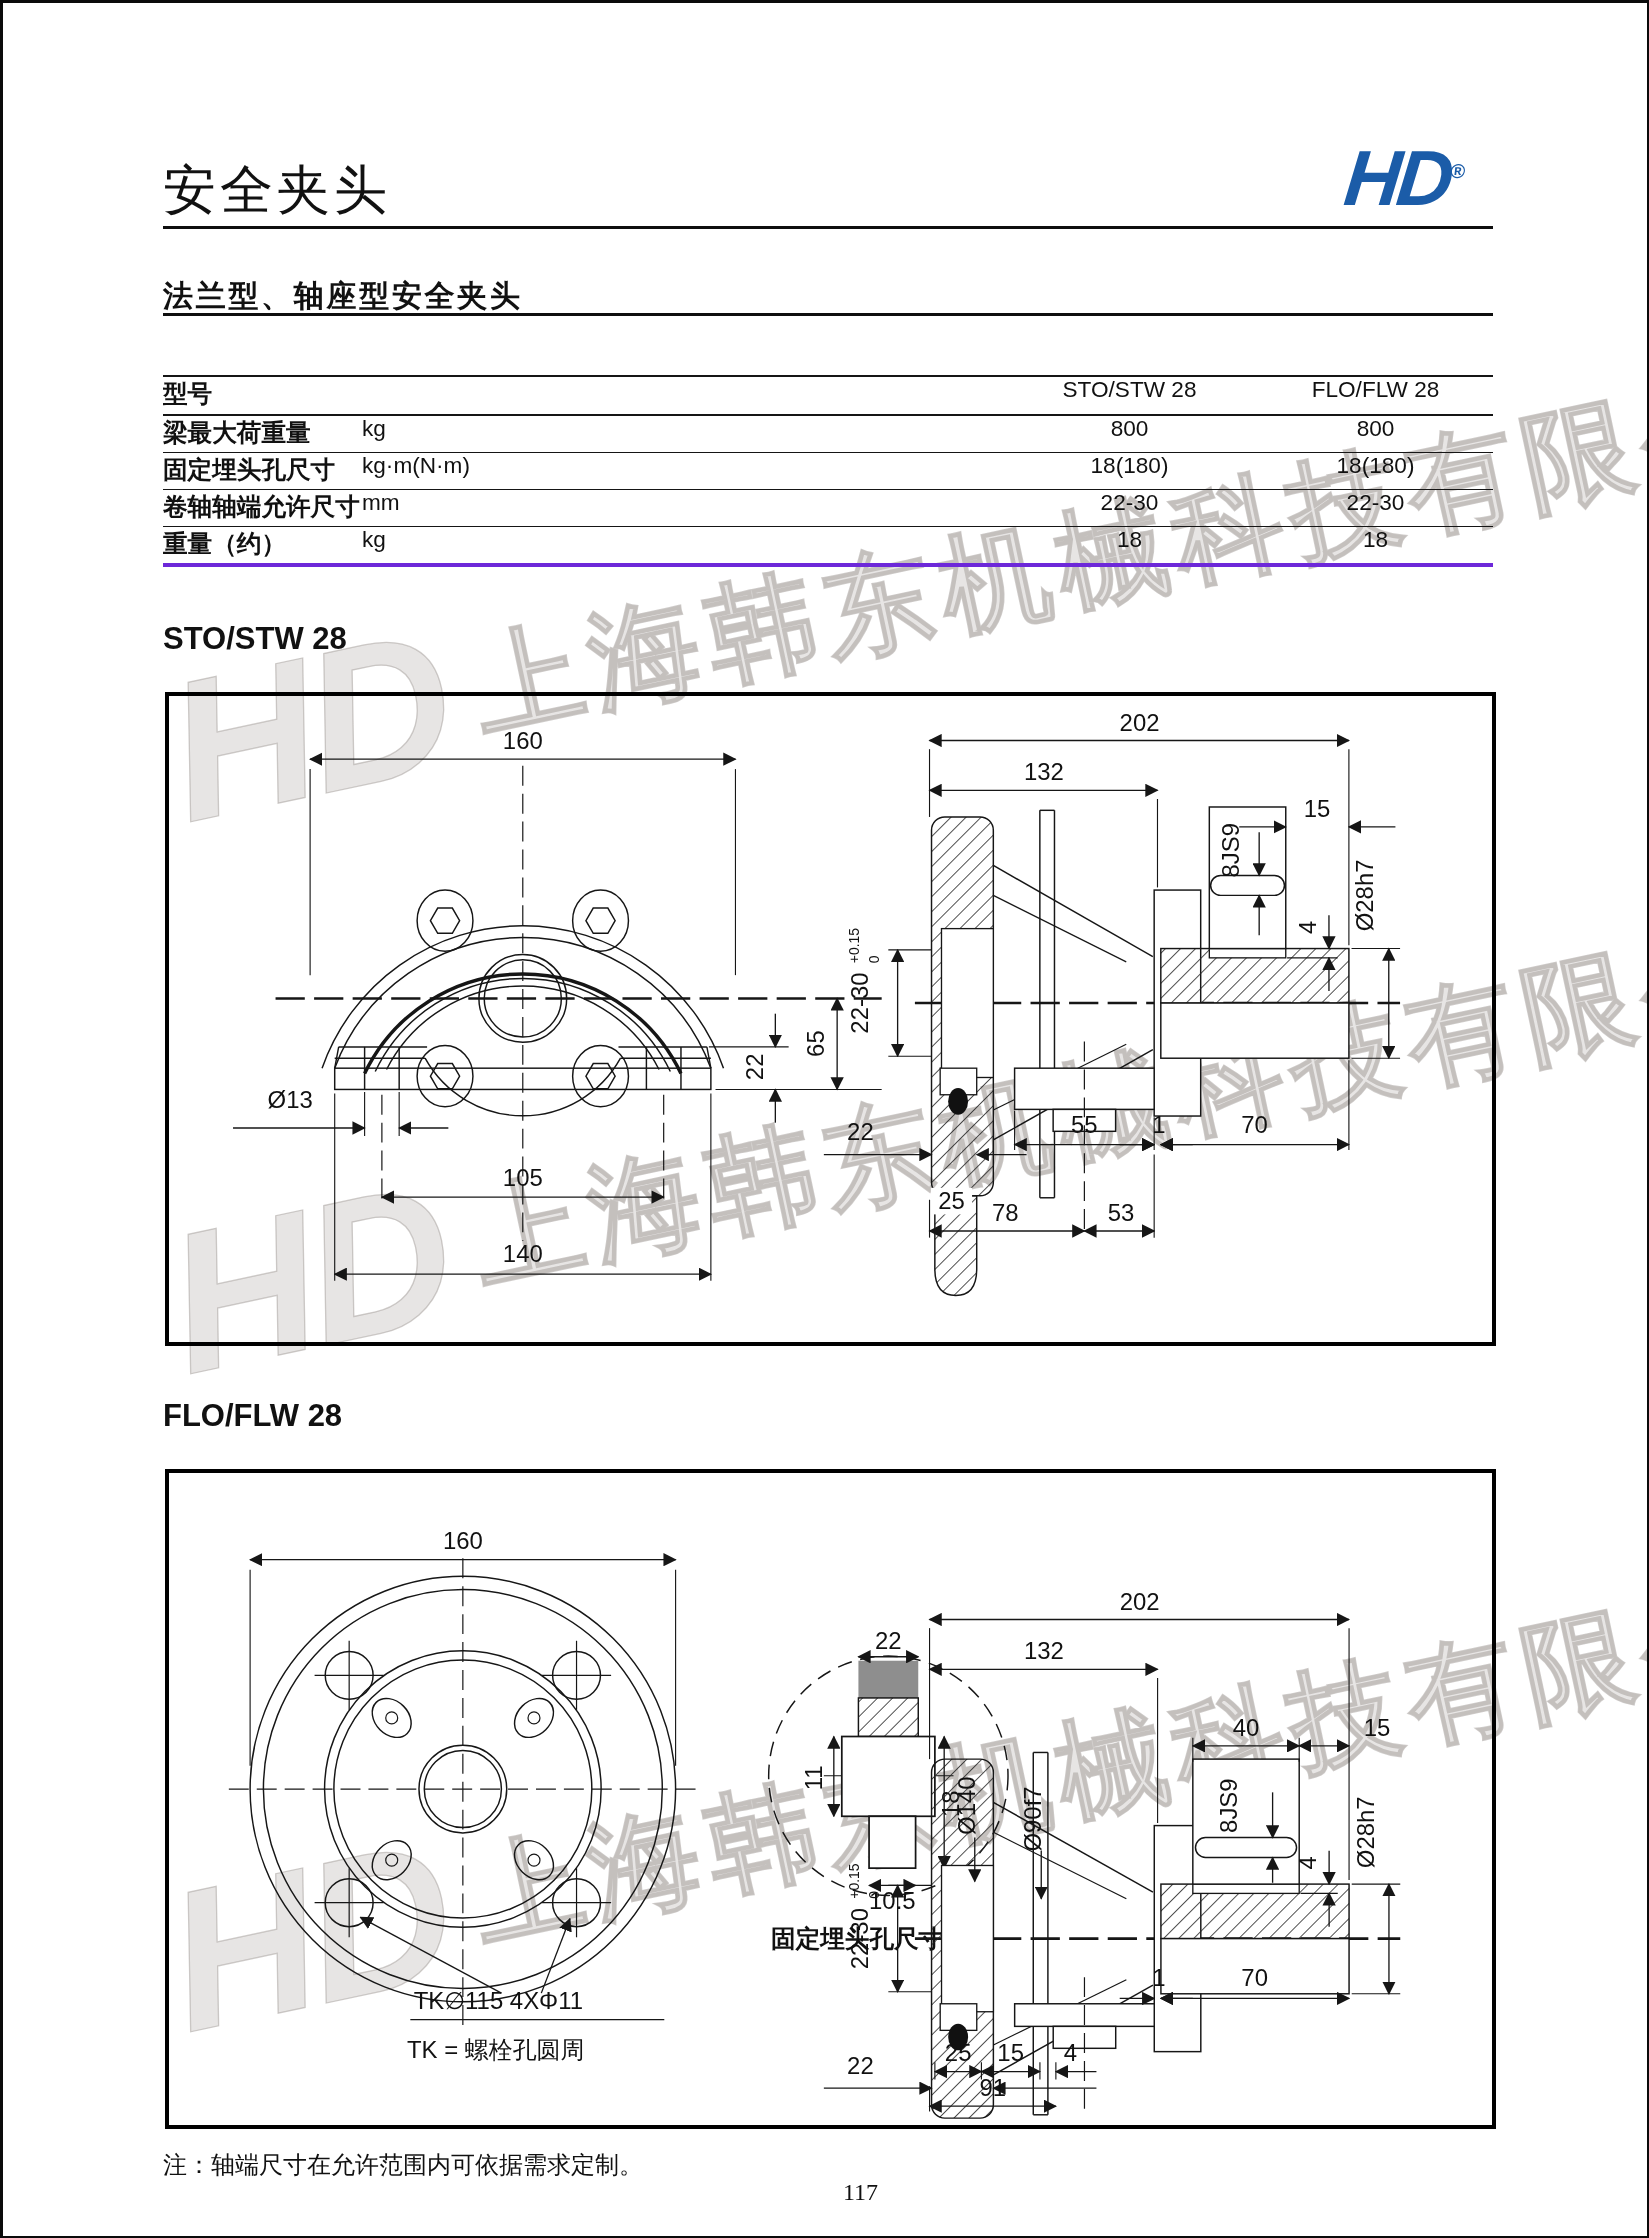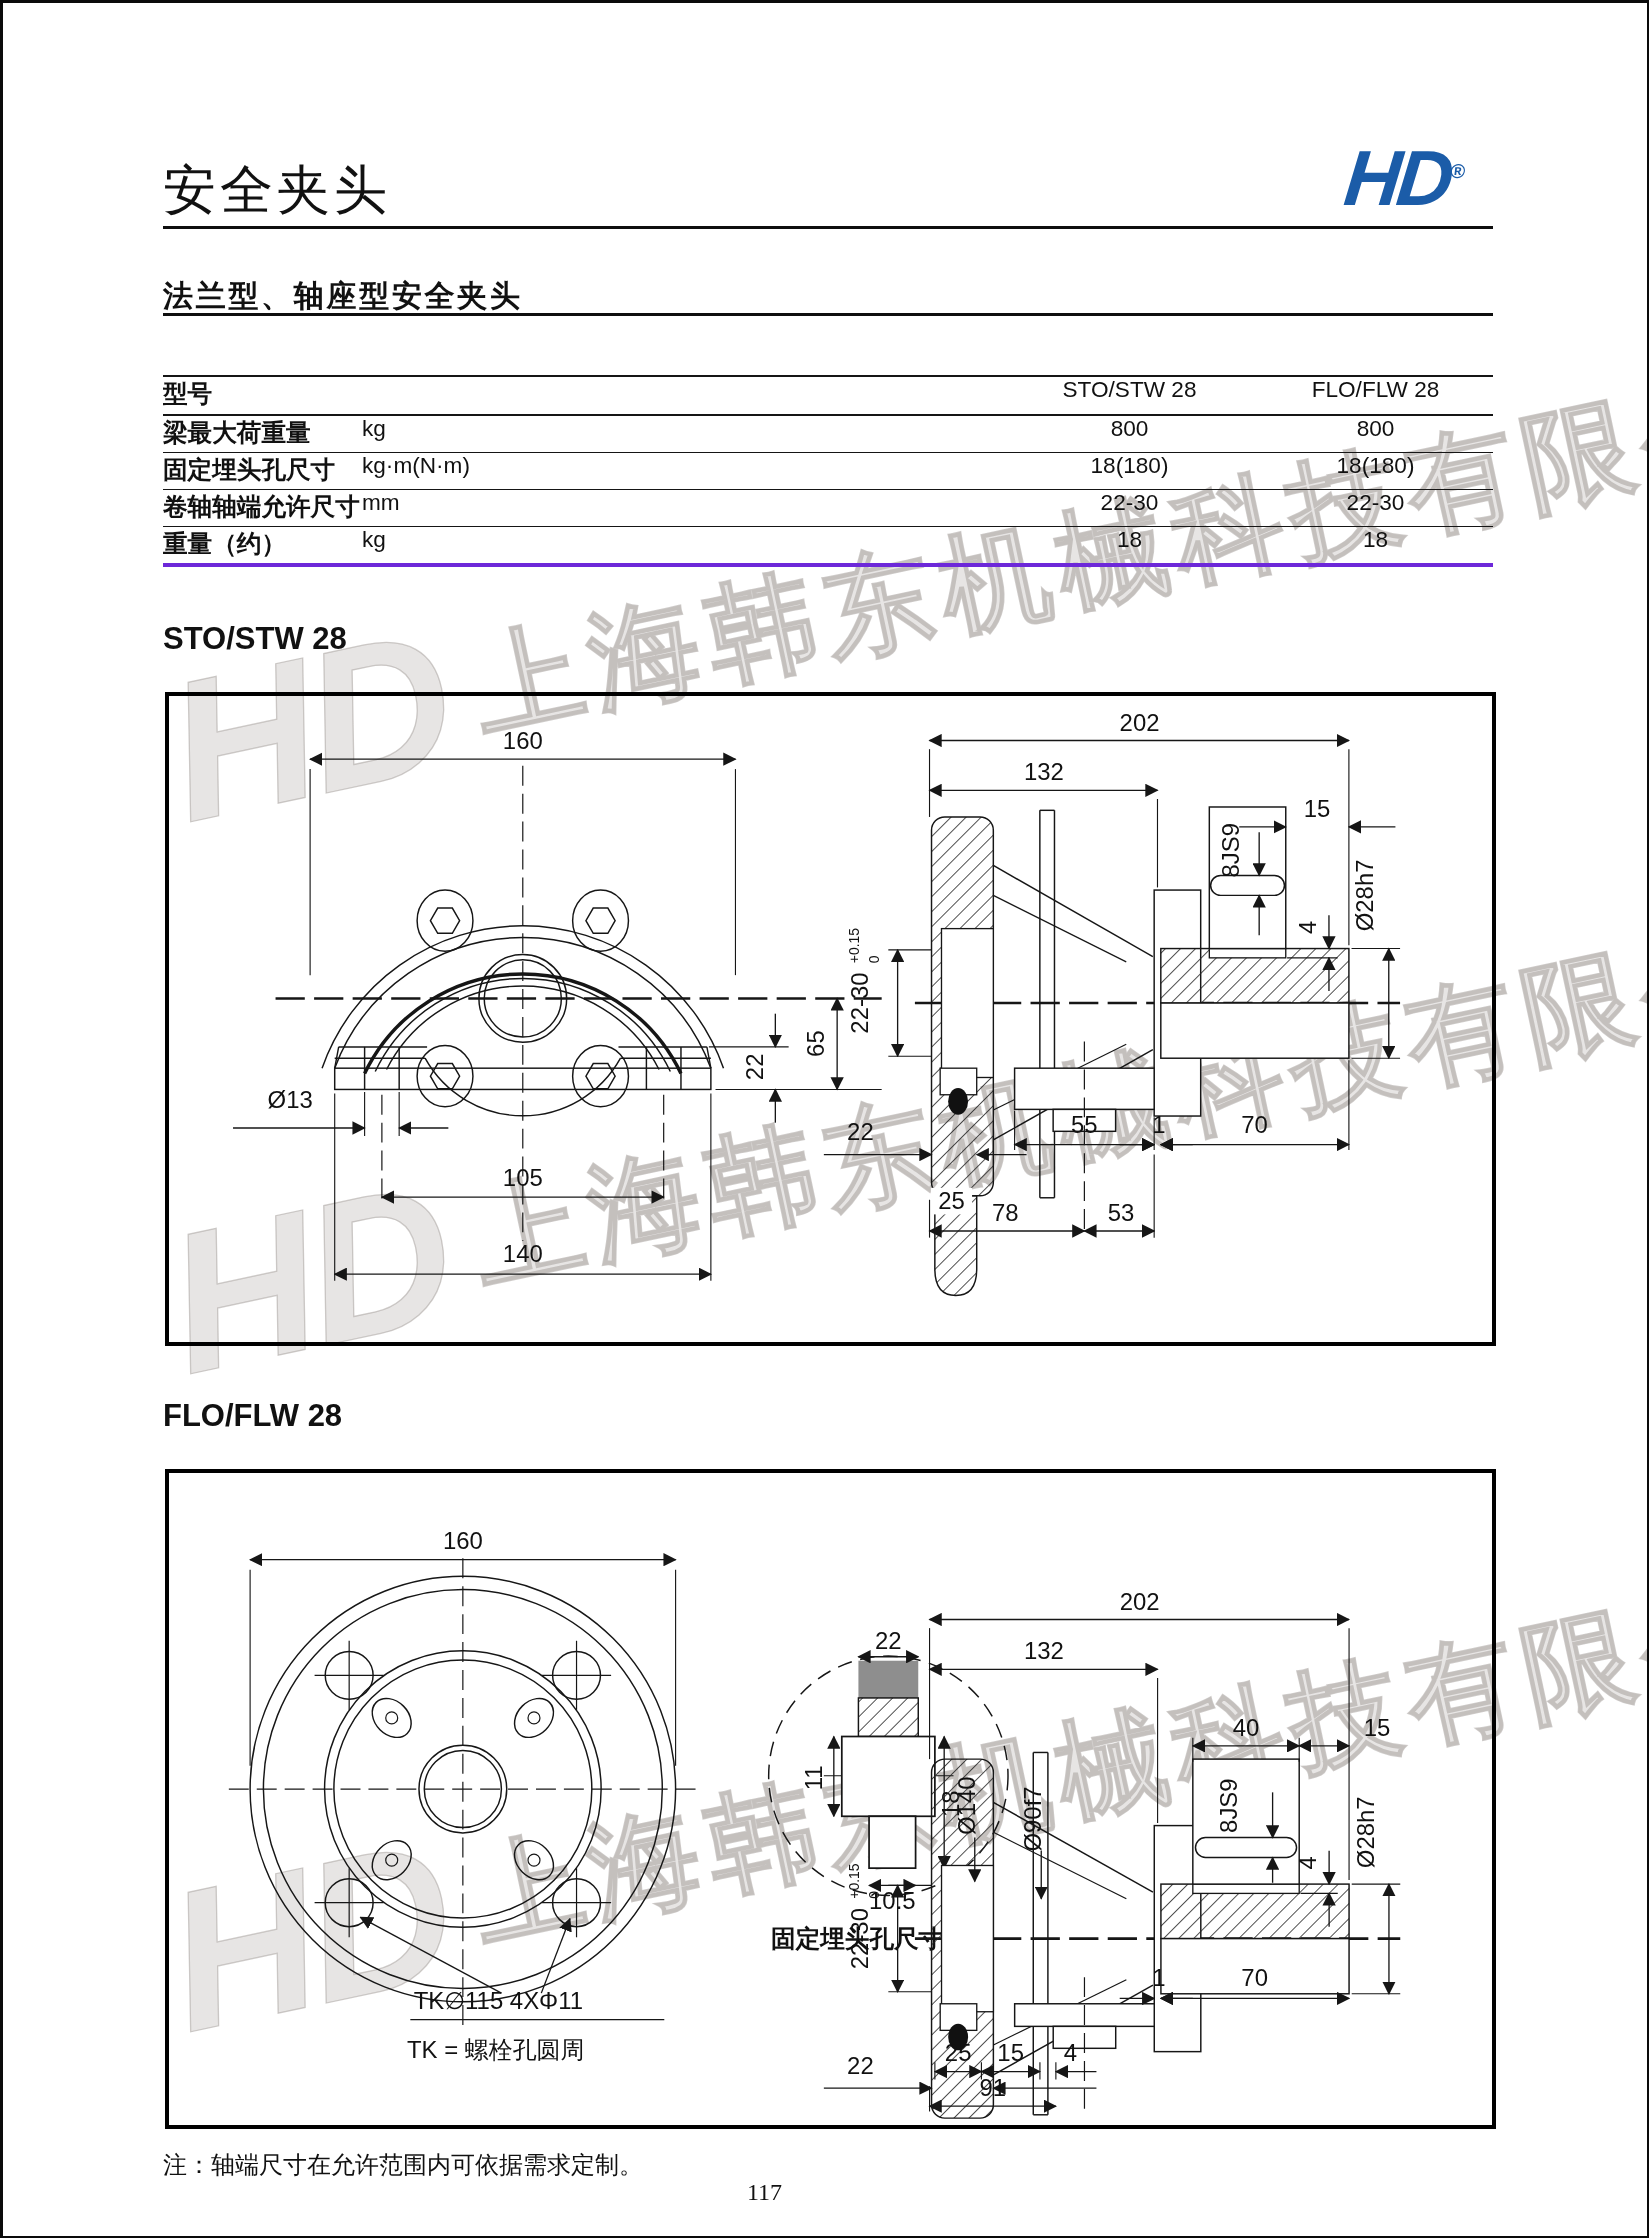--- a/index.html
+++ b/index.html
@@ -51,21 +51,21 @@
   svg text.sm{font-size:21px}
   svg text.cap{font-size:37px;font-weight:bold}
   .ln{stroke:#161616;stroke-width:2.2;fill:none}
   .thk{stroke-width:5.2}
   .thin{stroke-width:1.8}
   .dim{stroke:#161616;stroke-width:2;fill:none}
   .ext{stroke:#161616;stroke-width:1.7;fill:none}
   .axis{stroke:#161616;stroke-width:3.8;fill:none;stroke-dasharray:44 14}
   .ctr{stroke:#161616;stroke-width:1.8;fill:none;stroke-dasharray:30 12}
   .note{position:absolute;left:160px;top:2146px;font-size:24px;font-weight:normal;z-index:2}
-  .pagenum{position:absolute;left:744px;top:2176px;width:100px;text-align:left;
+  .pagenum{position:absolute;left:775px;top:2176px;width:100px;text-align:right;
            font-family:"Liberation Serif",serif;font-size:24px;z-index:2}
 </style>
 </head>
 <body>
 
 <div class="page">
 
   <div class="wm wm1">
     <span class="wm-hd">HD</span>
     <span class="wm-cn">上海韩东机械科技有限公司</span>

